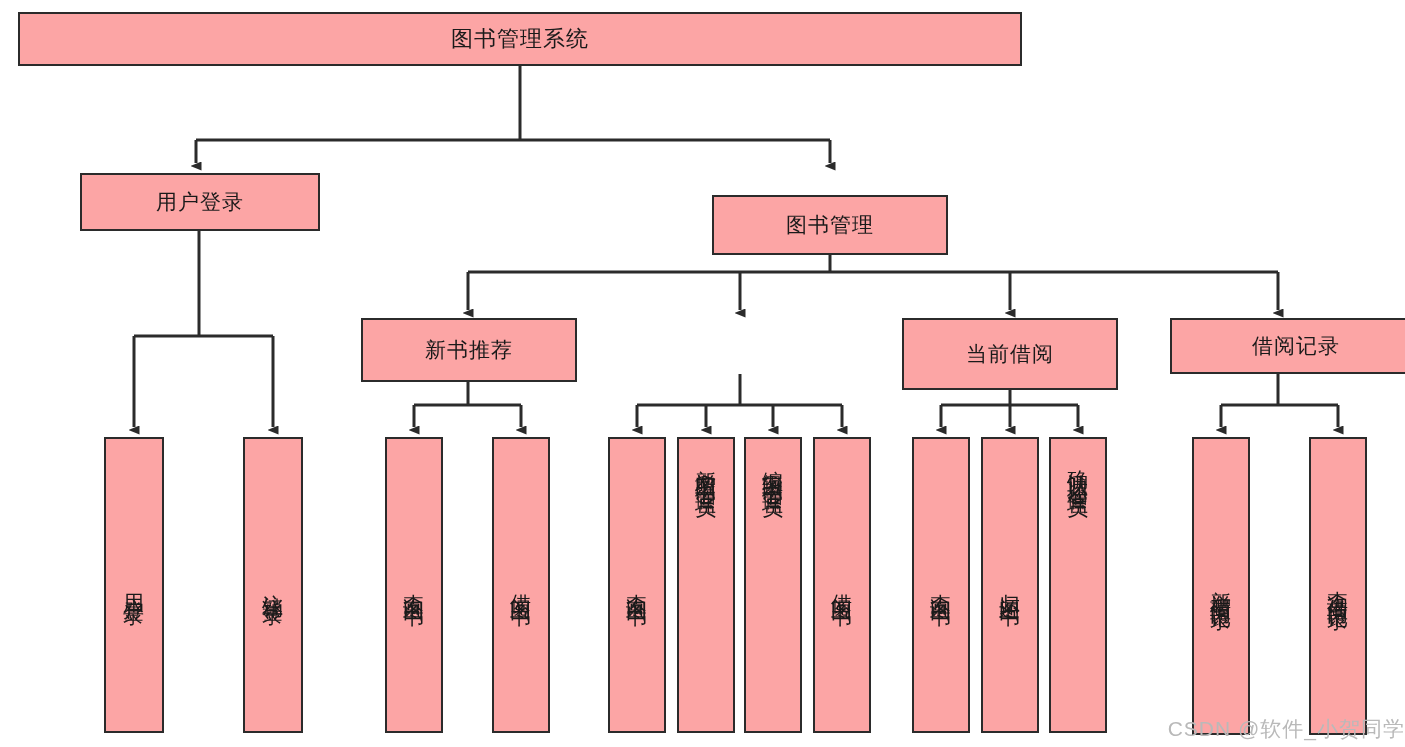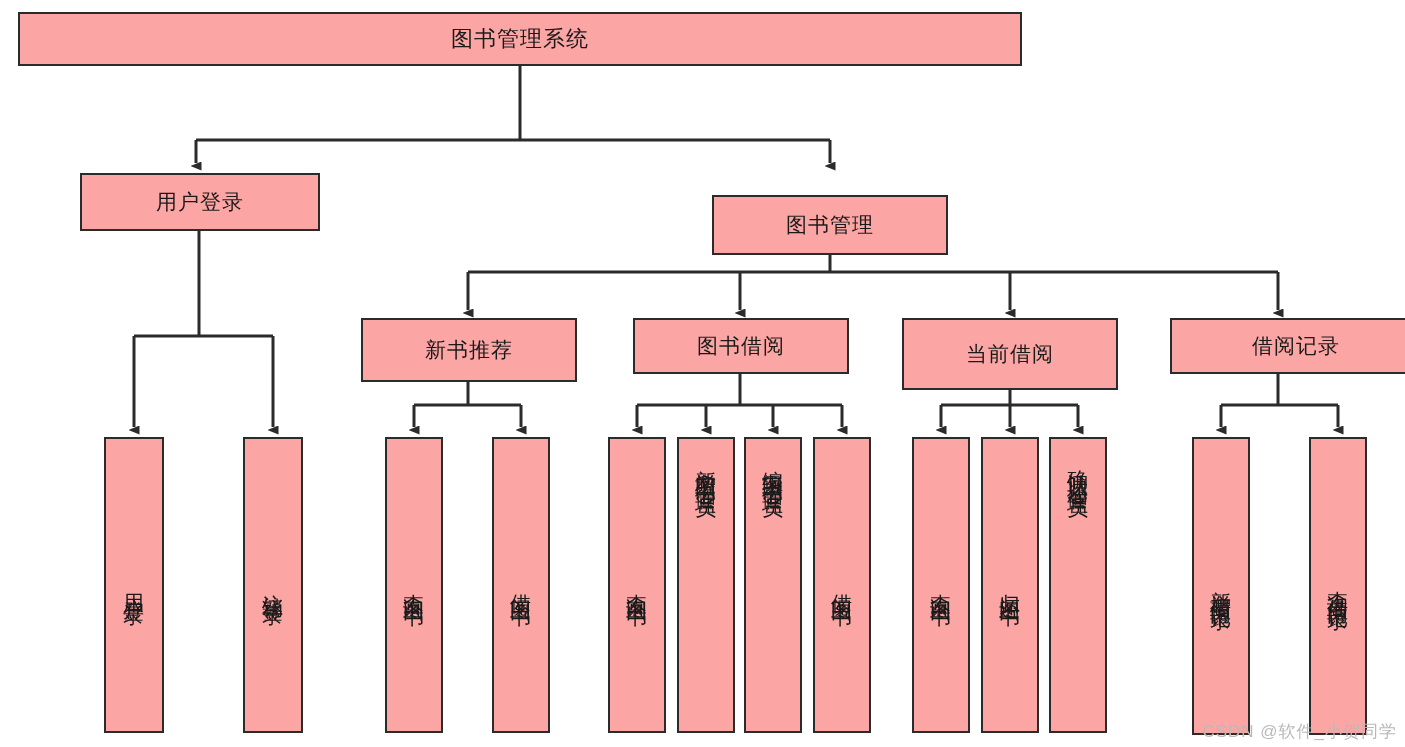--- a/index.html
+++ b/index.html
@@ -53,22 +53,22 @@
   .node.v.mid{
     align-items:center;
     padding-top:0;
   }
   svg.links{
     position:absolute;left:0;top:0;width:1405px;height:747px;
     z-index:1;pointer-events:none;
   }
   .watermark{
     position:absolute;
-    right:8px;bottom:4px;
-    font-size:17px;
+    right:0;bottom:4px;
+    font-size:21px;
     color:#b9b9b9;
     letter-spacing:1px;
     white-space:nowrap;
     z-index:5;
   }
 </style>
 </head>
 <body>
 
 <div id="diagram">
@@ -133,23 +133,20 @@
   <div class="node h" style="left:80px;top:173px;width:240px;height:58px;">
     <span class="label">用户登录</span>
   </div>
   <div class="node h" style="left:712px;top:173px;width:236px;height:60px;margin-top:22px;">
     <span class="label">图书管理</span>
   </div>
 
   <div class="node h" style="left:361px;top:318px;width:216px;height:64px;">
     <span class="label">新书推荐</span>
   </div>
-  <div class="node h" style="left:633px;top:318px;width:216px;height:56px;">
-    <span class="label">图书借阅</span>
-  </div>
   <div class="node h" style="left:902px;top:318px;width:216px;height:72px;">
     <span class="label">当前借阅</span>
   </div>
   <div class="node h" style="left:1170px;top:318px;width:252px;height:56px;">
     <span class="label">借阅记录</span>
   </div>
 
   <div class="node v mid" style="left:104px;top:437px;width:60px;height:296px;">
     <span class="label">用户登录</span>
   </div>

